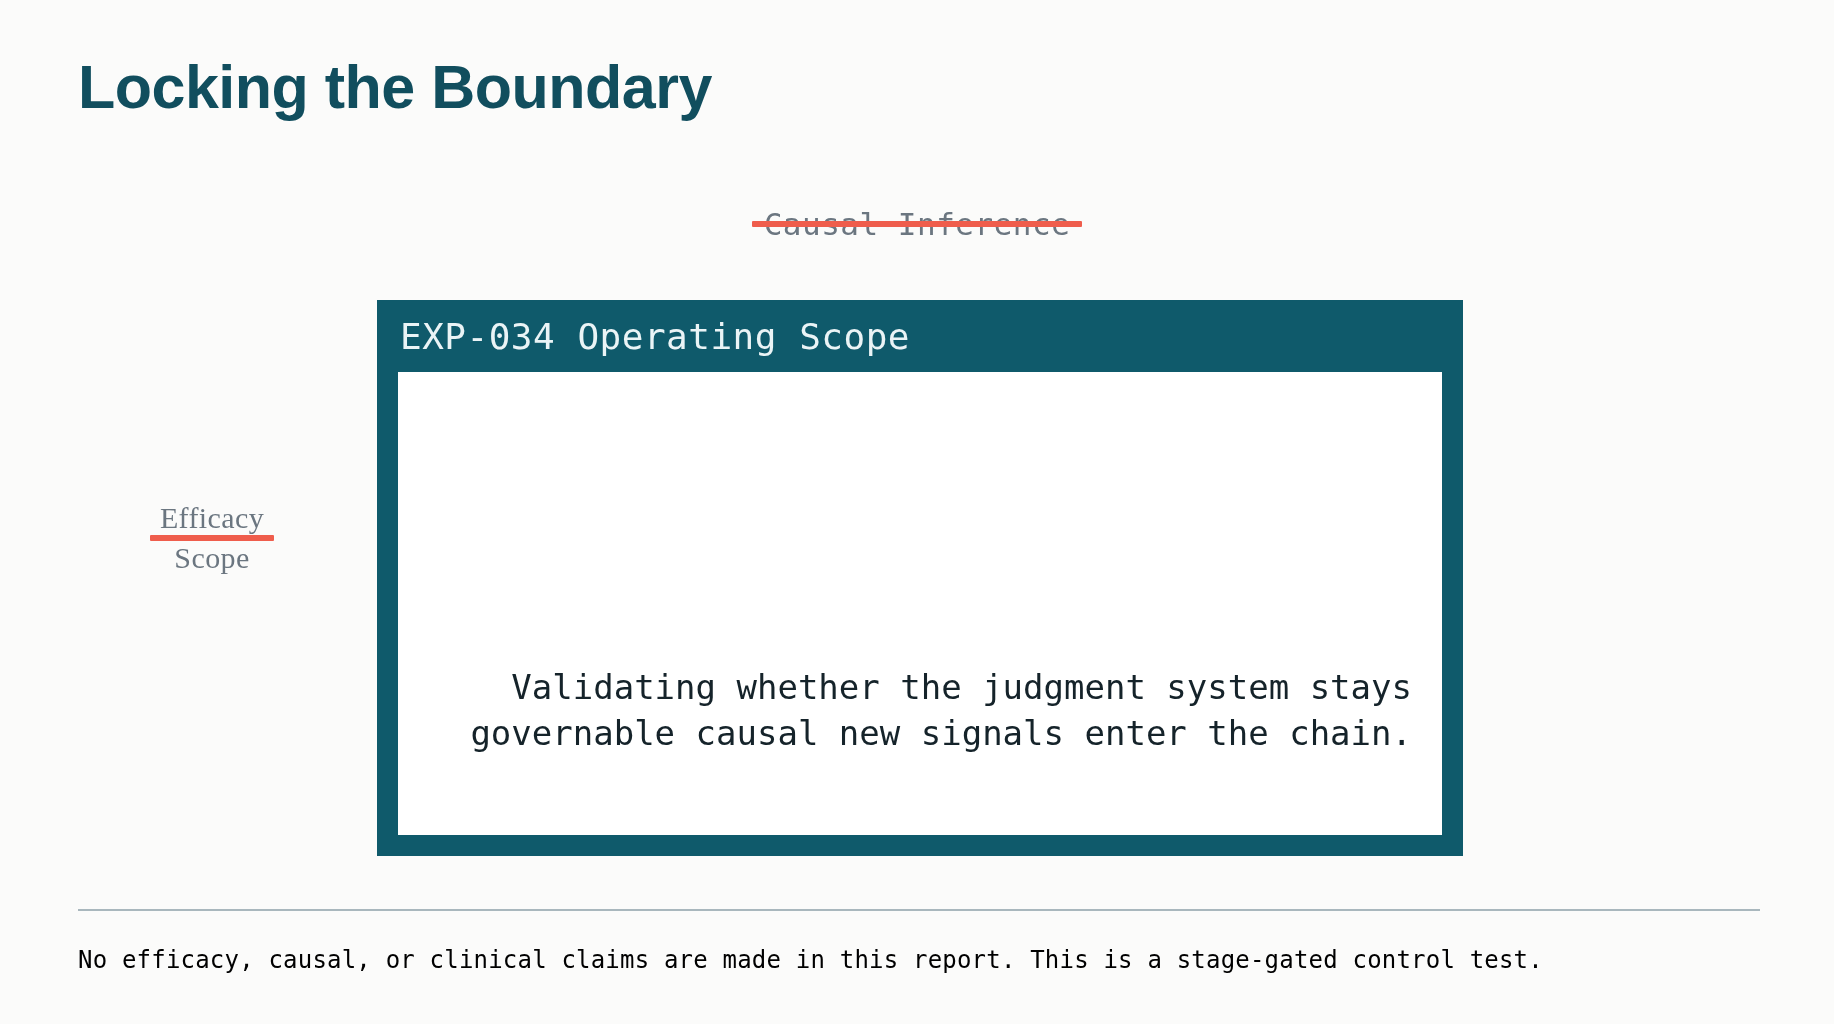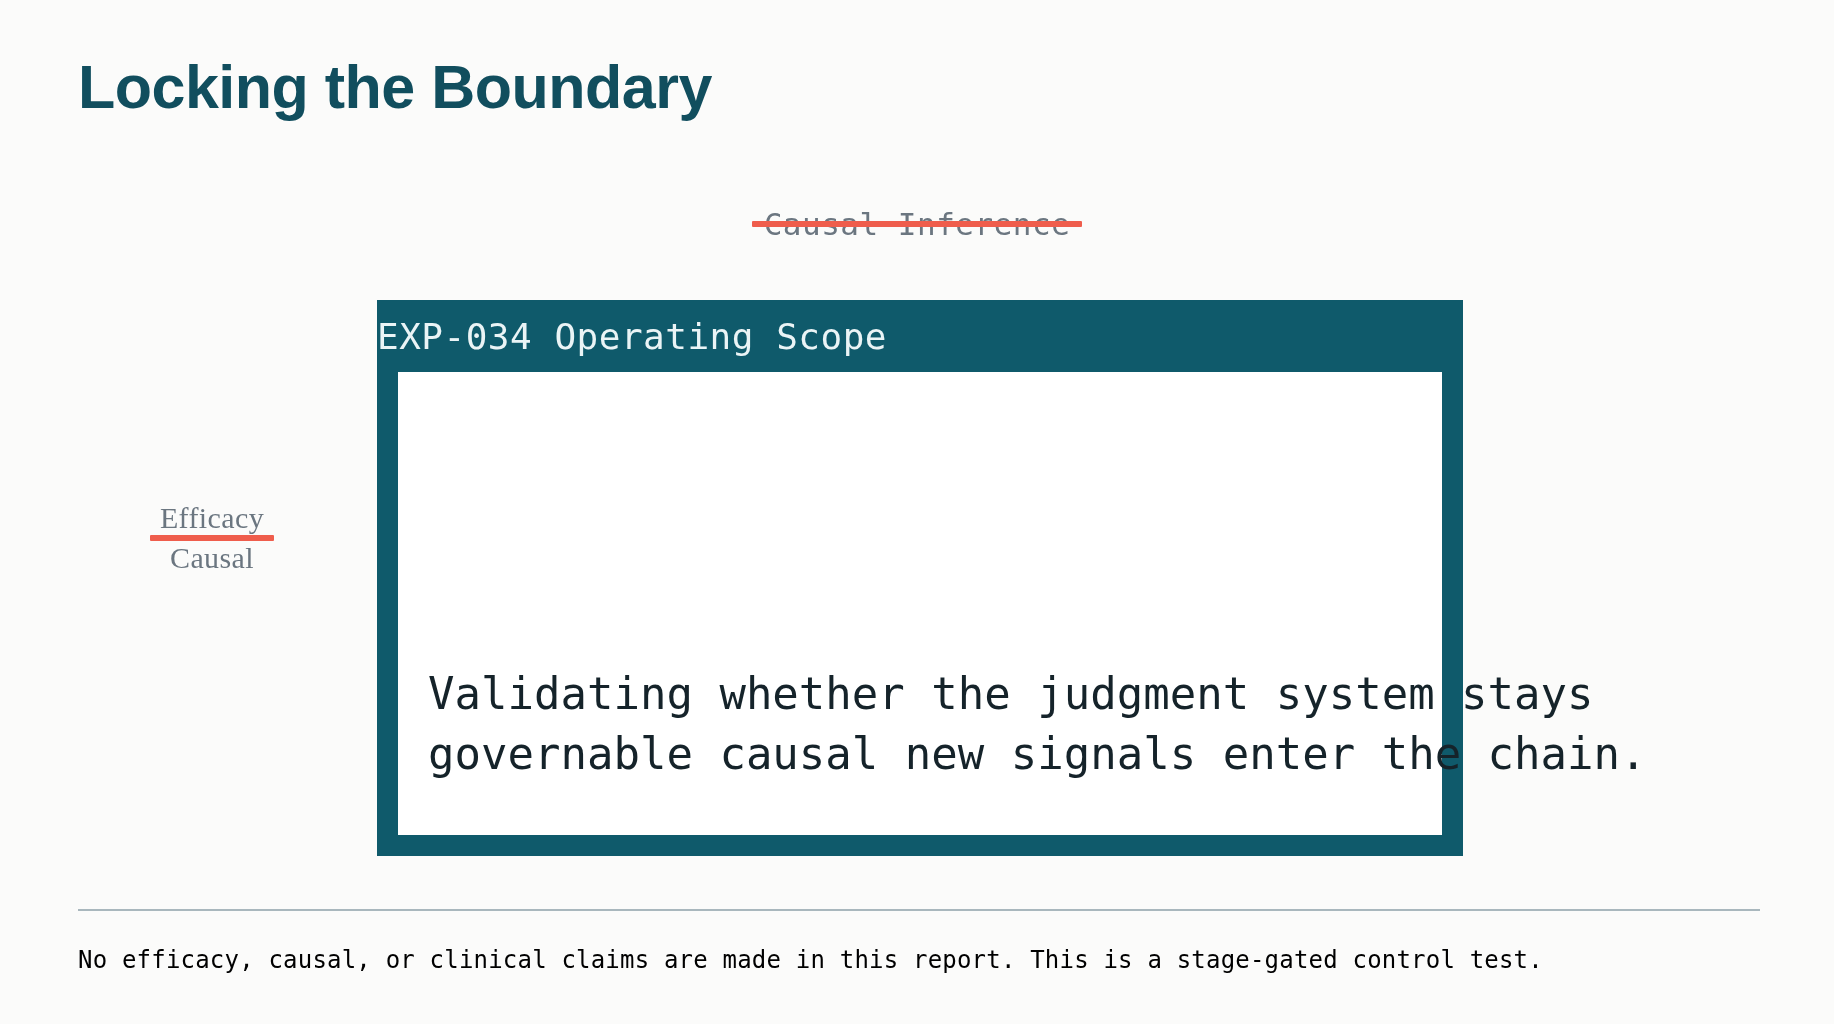--- a/index.html
+++ b/index.html
@@ -76,20 +76,21 @@
   }
   .scope-header {
     position: absolute;
     left: 0;
     top: 0;
     width: 100%;
     height: 72px;
     display: flex;
     align-items: center;
     box-sizing: border-box;
+    padding-left: 23px;
   }
   .scope-header-text {
     font-family: "DejaVu Sans Mono", monospace;
     font-size: 36px;
     color: #eaf4f6;
     letter-spacing: 0.5px;
     white-space: nowrap;
   }
   .scope-inner {
     position: absolute;
@@ -117,21 +118,21 @@
   }
 
   
   .statement {
     position: absolute;
     left: 0;
     right: 0;
     top: 292px;
     text-align: right;
     font-family: "DejaVu Sans Mono", monospace;
-    font-size: 44px;
+    font-size: 34px;
     line-height: 1.36;
     color: #15232a;
     padding: 0 30px;
   }
   .statement .line { display: block; white-space: nowrap; }
 
   
   .side-label {
     position: absolute;
     text-align: center;
@@ -189,21 +190,21 @@
   <div class="excluded-top">
     <span class="etext">
       <span>Causal Inference</span>
       <span class="strike-bar"></span>
     </span>
   </div>
 
   <div class="side-label" id="side-left">
     <span class="sl-wrap">
       <span class="sl-line">Efficacy</span>
-      <span class="sl-line">Causal</span>
+      <span class="sl-line">Scope</span>
       <span class="strike-bar"></span>
     </span>
   </div>
 
   <div class="side-label" id="side-right">
     <span class="sl-wrap">
       <span class="strike-bar"></span>
     </span>
   </div>
 

